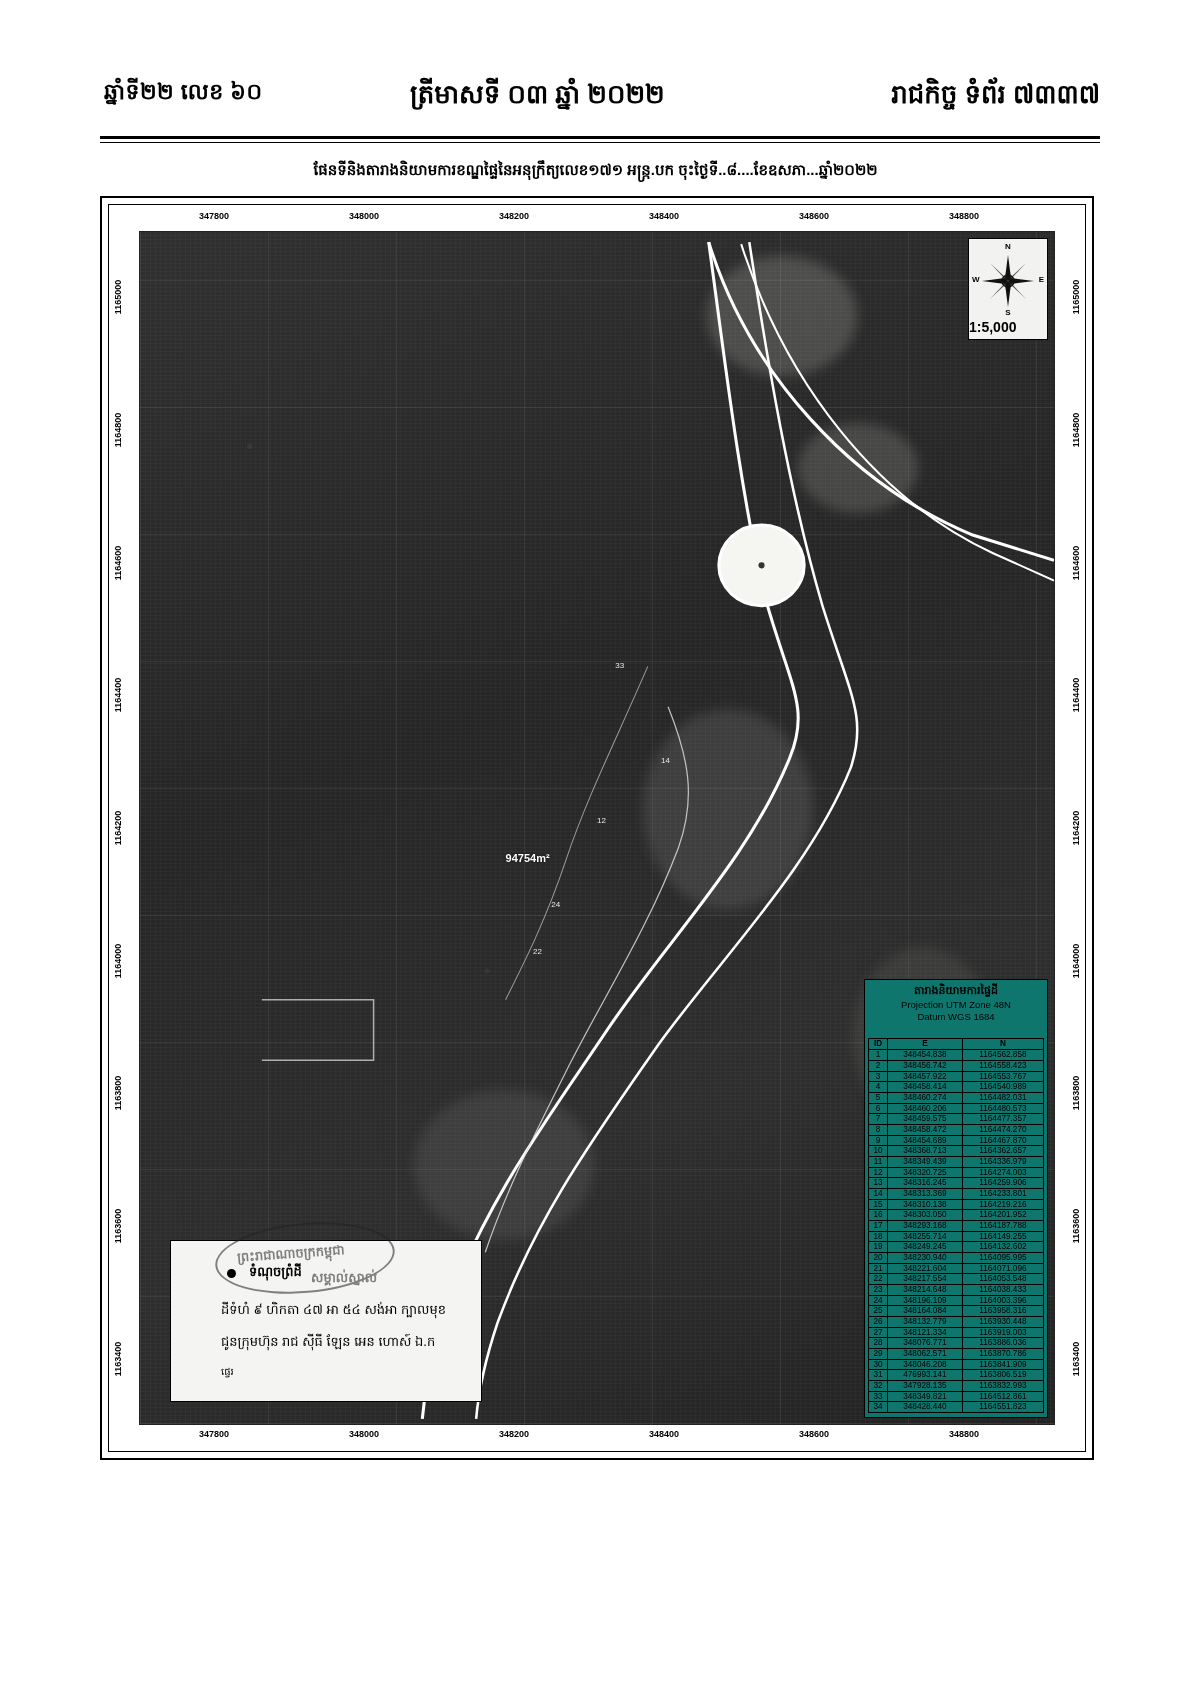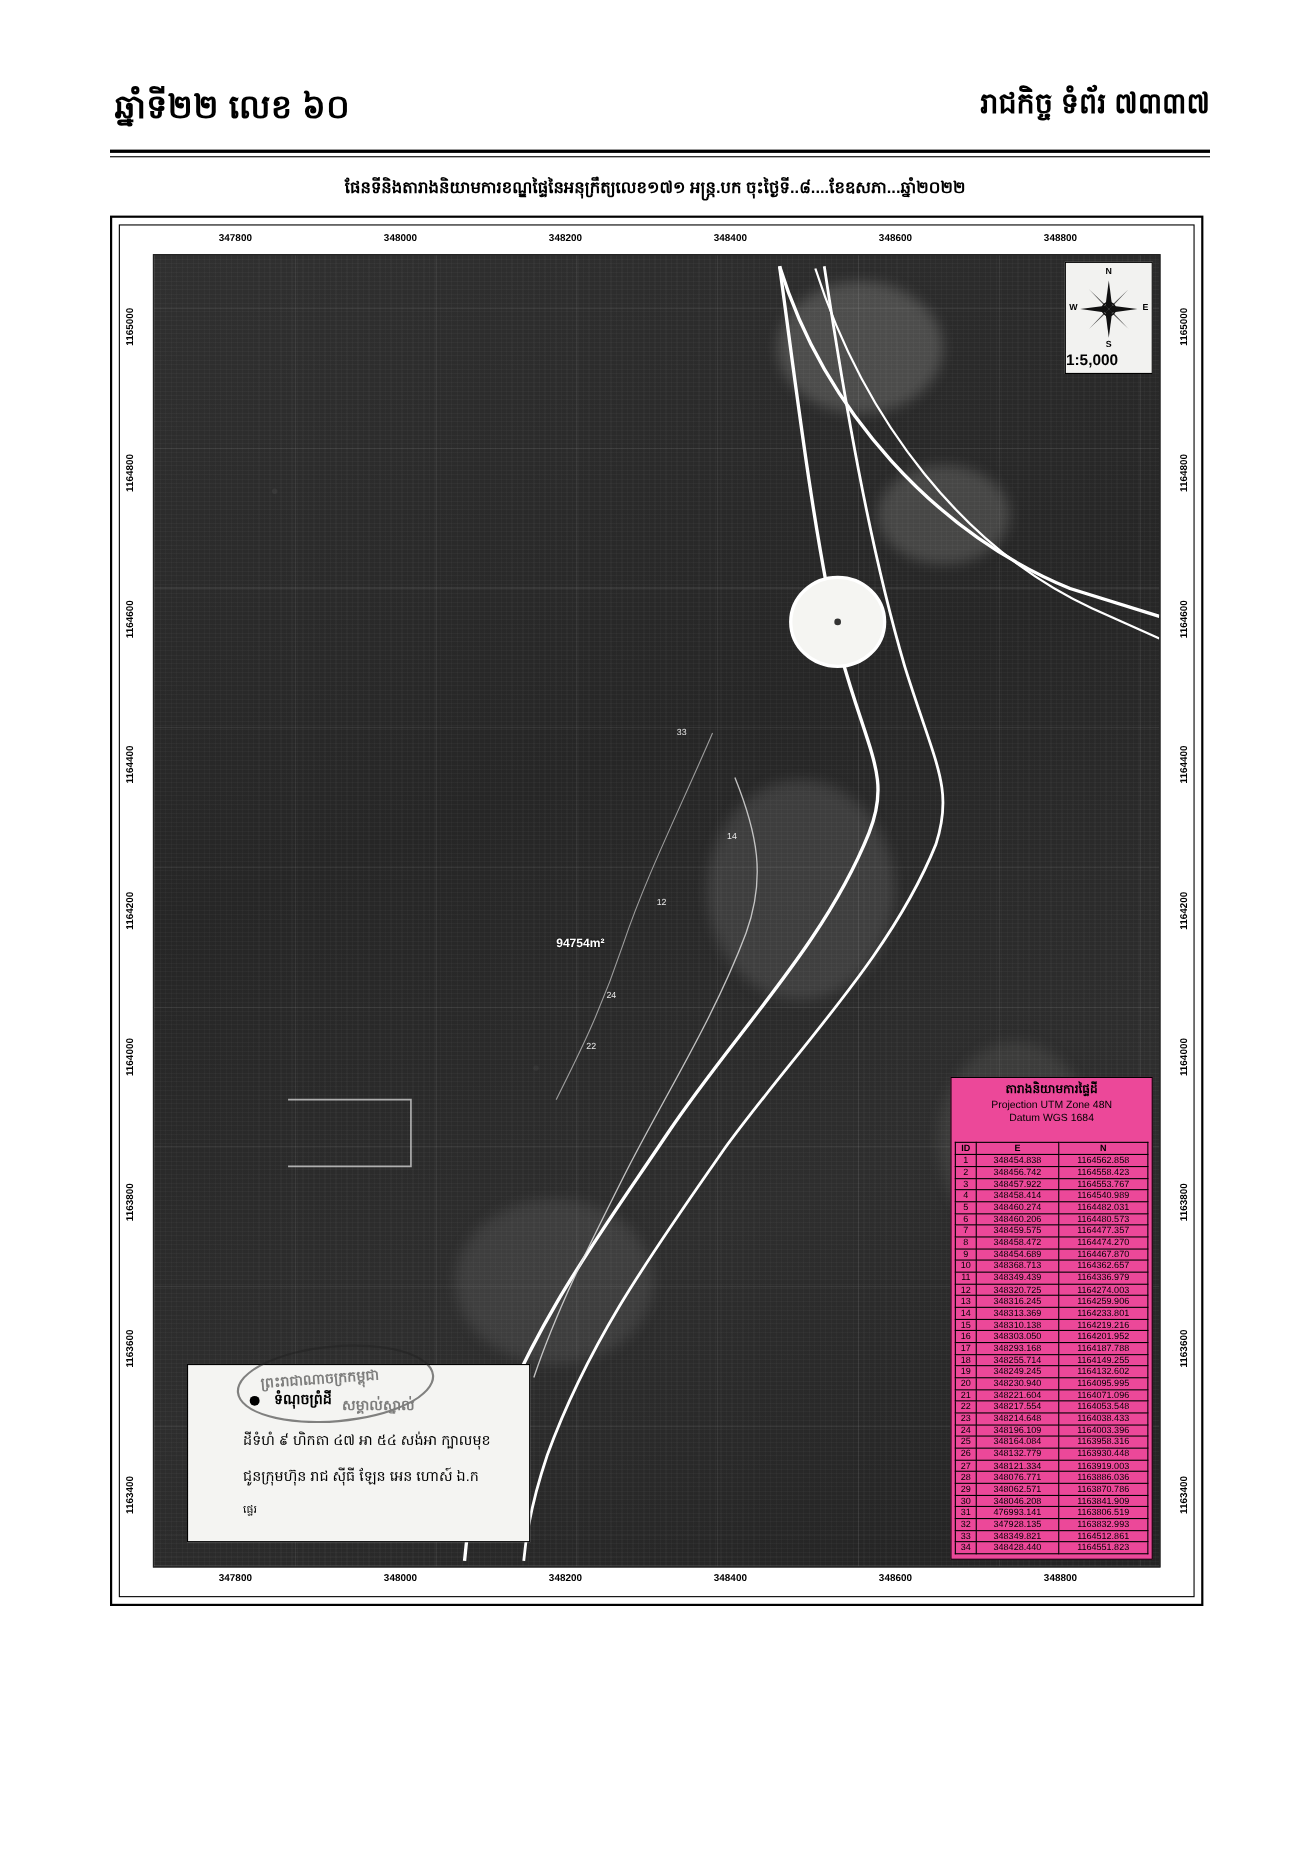--- a/index.html
+++ b/index.html
@@ -1,20 +1,20 @@
 <!DOCTYPE html>
 <html><head>
 <meta charset="utf-8">
 <style>
   html,body{margin:0;padding:0;background:#fff;}
   body{width:1191px;height:1684px;position:relative;font-family:"Liberation Sans",sans-serif;color:#000;overflow:hidden;}
 
   
   .gazette-header{position:absolute;left:100px;top:78px;width:1000px;height:56px;}
-  .gh-left{position:absolute;left:4px;top:0;font-size:30px;font-weight:bold;letter-spacing:.5px;}
+  .gh-left{position:absolute;left:4px;top:0;font-size:22px;font-weight:bold;letter-spacing:.5px;}
   .gh-mid{position:absolute;left:310px;top:0;font-size:26px;font-weight:bold;}
   .gh-right{position:absolute;right:0;top:0;font-size:26px;font-weight:bold;}
   .header-rule{position:absolute;left:100px;top:136px;width:1000px;height:0;border-top:3px solid #000;}
   .header-rule2{position:absolute;left:100px;top:142px;width:1000px;height:0;border-top:1px solid #000;}
 
   .map-caption{position:absolute;left:0;top:160px;width:1191px;text-align:center;font-size:15px;font-weight:bold;}
 
   
   .sheet{position:absolute;left:100px;top:196px;width:990px;height:1260px;border:2px solid #000;background:#fff;}
   .sheet-inner{position:absolute;left:6px;top:6px;right:6px;bottom:6px;border:1px solid #000;}
@@ -52,21 +52,21 @@
   
   .northbox{position:absolute;right:6px;top:6px;width:78px;height:100px;background:#f2f2f0;border:1px solid #000;}
   .compass{position:absolute;left:50%;top:42px;transform:translate(-50%,-50%);}
   .nb-n{position:absolute;left:50%;top:3px;transform:translateX(-50%);font-size:8px;font-weight:bold;}
   .nb-w{position:absolute;left:3px;top:36px;font-size:8px;font-weight:bold;}
   .nb-e{position:absolute;right:3px;top:36px;font-size:8px;font-weight:bold;}
   .nb-s{position:absolute;left:50%;bottom:22px;transform:translateX(-50%);font-size:8px;font-weight:bold;}
   .scaletxt{position:absolute;left:0;right:0;bottom:4px;font-size:14px;font-weight:bold;}
 
   
-  .coordbox{position:absolute;right:6px;bottom:6px;width:176px;background:#ec4899;border:1px solid #000;padding:3px 3px 4px;}
+  .coordbox{position:absolute;right:6px;bottom:6px;width:176px;background:#0f766e;border:1px solid #000;padding:3px 3px 4px;}
   .cb-title{text-align:center;font-size:11px;font-weight:bold;}
   .cb-sub{text-align:center;font-size:9.5px;line-height:1.25;}
   table.coords{border-collapse:collapse;width:100%;margin-top:16px;}
   table.coords th,table.coords td{border:1px solid #000;font-size:8.2px;padding:0 1px;text-align:center;line-height:1.18;}
   table.coords th{font-weight:bold;}
   table.coords td.id{width:16px;}
 
   
   .legendbox{position:absolute;left:30px;bottom:22px;width:310px;height:160px;background:#f4f4f2;border:1px solid #000;}
   .lg-dot{position:absolute;left:56px;top:28px;width:9px;height:9px;border-radius:50%;background:#000;}
@@ -80,20 +80,21 @@
   .stamp-txt2{position:absolute;left:96px;top:46px;font-size:13px;font-weight:bold;color:#1d1d1d;}
 
   .area-label{position:absolute;color:#fff;font-size:11px;font-weight:bold;text-shadow:0 0 2px #000;}
   .vtx{position:absolute;color:#e8e8e8;font-size:8px;}
 </style>
 </head>
 <body>
 
 <div class="gazette-header">
   <div class="gh-left">ឆ្នាំទី២២ លេខ ៦០</div>
+  <div class="gh-mid">ត្រីមាសទី ០៣ ឆ្នាំ ២០២២</div>
   <div class="gh-right">រាជកិច្ច ទំព័រ ៧៣៣៧</div>
 </div>
 <div class="header-rule"></div>
 <div class="header-rule2"></div>
 
 <div class="map-caption">ផែនទីនិងតារាងនិយាមការខណ្ឌផ្ទៃនៃអនុក្រឹត្យលេខ១៧១ អន្ក្រ.បក ចុះថ្ងៃទី..៨....ខែឧសភា...ឆ្នាំ២០២២</div>
 
 <div class="sheet">
   <div class="sheet-inner">
 

